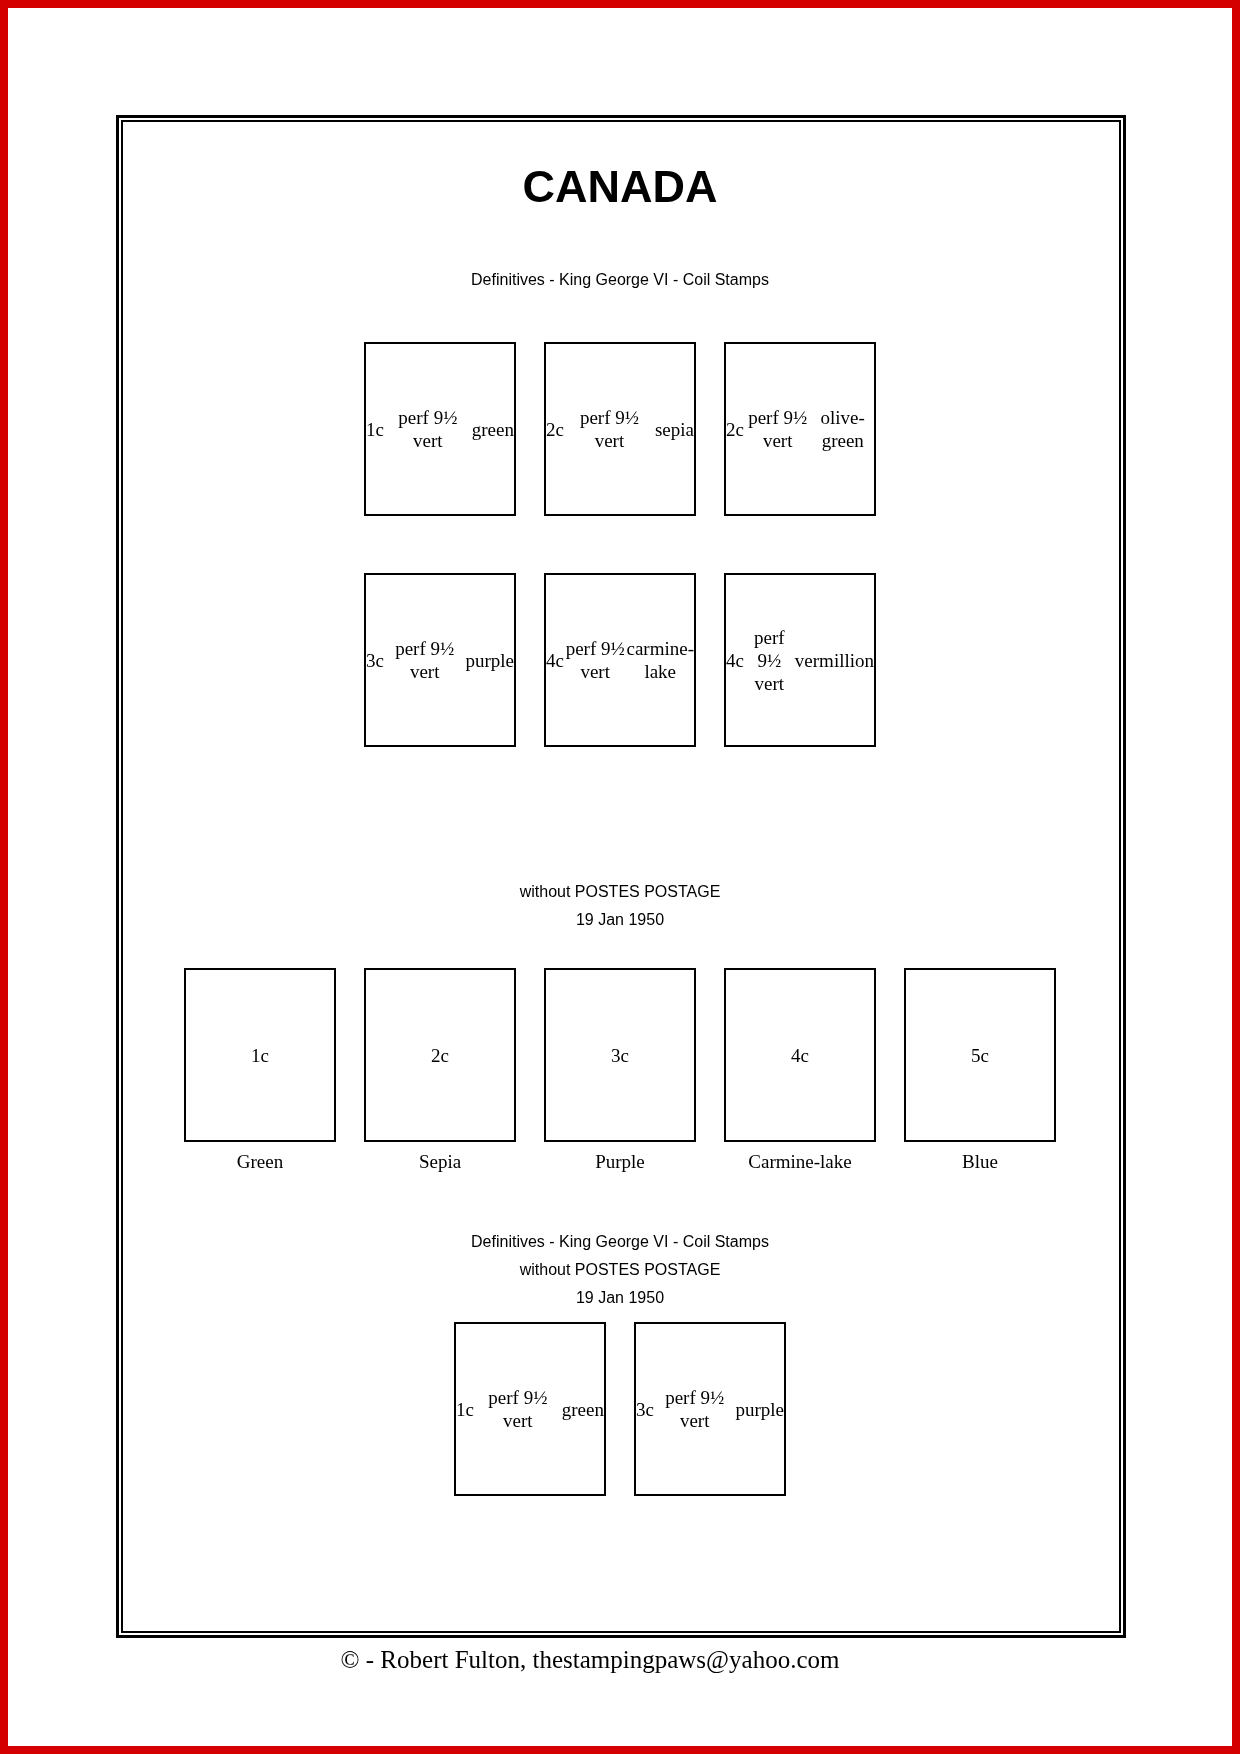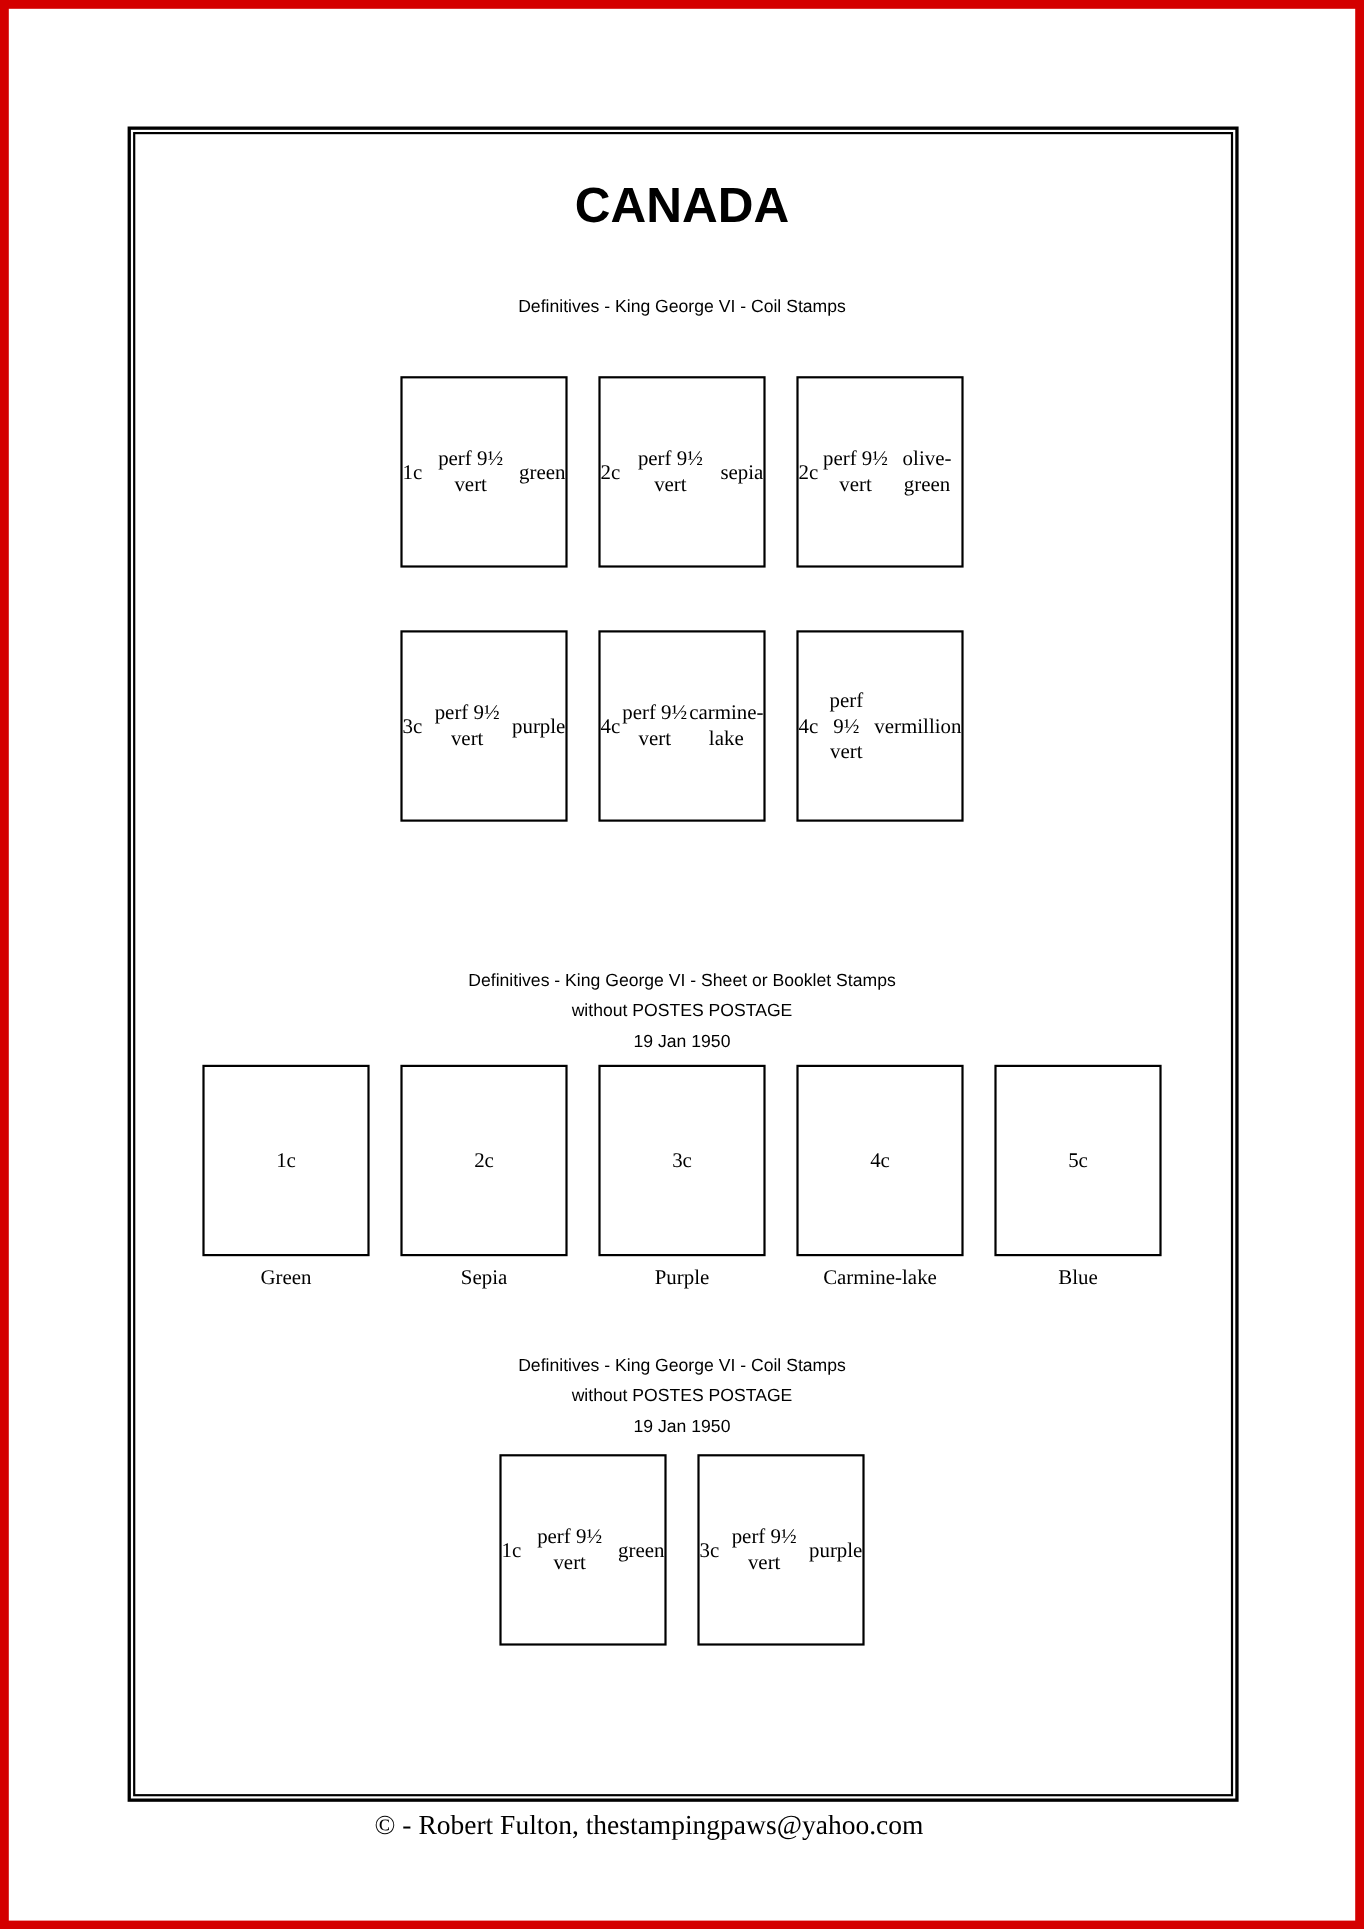--- a/index.html
+++ b/index.html
@@ -151,21 +151,20 @@
       <div class="stamp-cell">
         <div class="stamp-box">
           <div>4c</div>
           <div>perf 9½ vert</div>
           <div>vermillion</div>
         </div>
       </div>
     </div>
 
   <div class="abs-center heading heading-s1">
-      <div>Definitives - King George VI - Sheet or Booklet Stamps</div>
       <div>without POSTES POSTAGE</div>
       <div>19 Jan 1950</div>
     </div>
   <div class="stamp-row row-1-0">
       <div class="stamp-cell">
         <div class="stamp-box">
           <div>1c</div>
         </div>
         <div class="stamp-caption">Green</div>
       </div>

